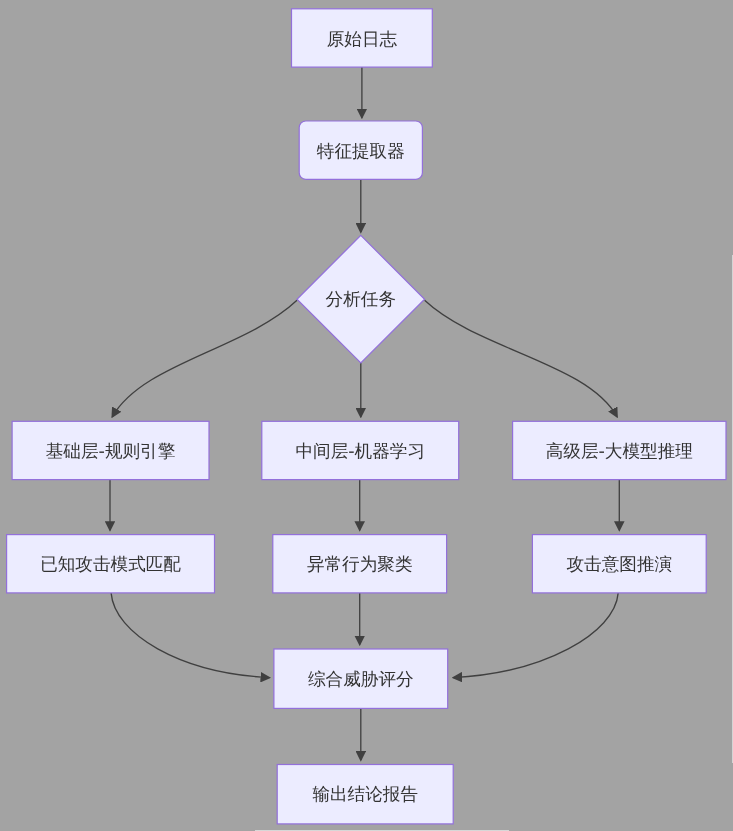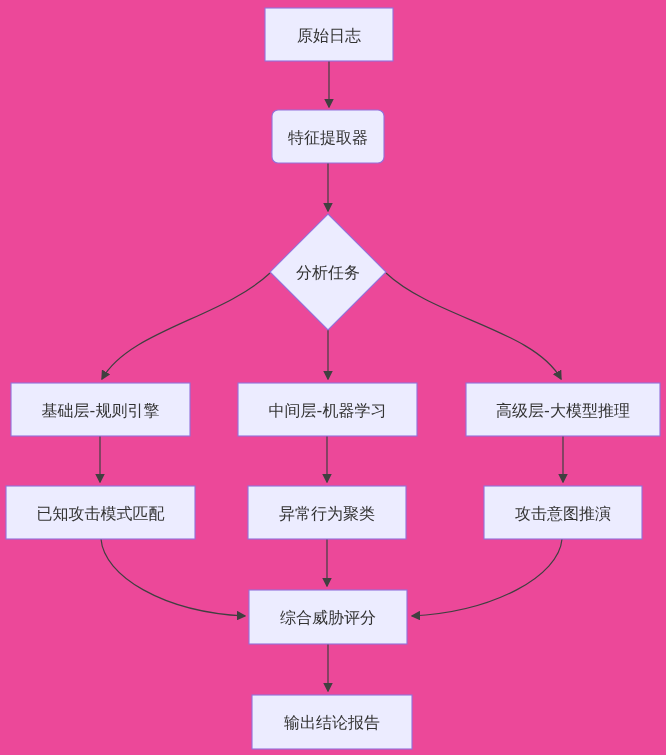--- a/index.html
+++ b/index.html
@@ -1,20 +1,20 @@
 <!DOCTYPE html>
 <html><head>
 <meta charset="utf-8">
 <style>
   html, body { margin: 0; padding: 0; background: #ffffff; }
   .canvas {
     position: relative;
     width: 666px;
     height: 755px;
-    background: #ec4899;
+    background: #a3a3a3;
     font-family: "DejaVu Sans", "Liberation Sans", sans-serif;
     text-align: center;
   }
   .node-shape {
     fill: #ECECFF;
     stroke: #9370DB;
     stroke-width: 1.1;
   }
   .edge {
     fill: none;

